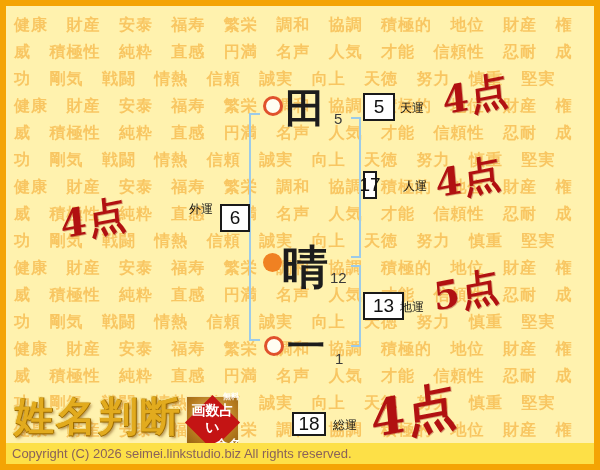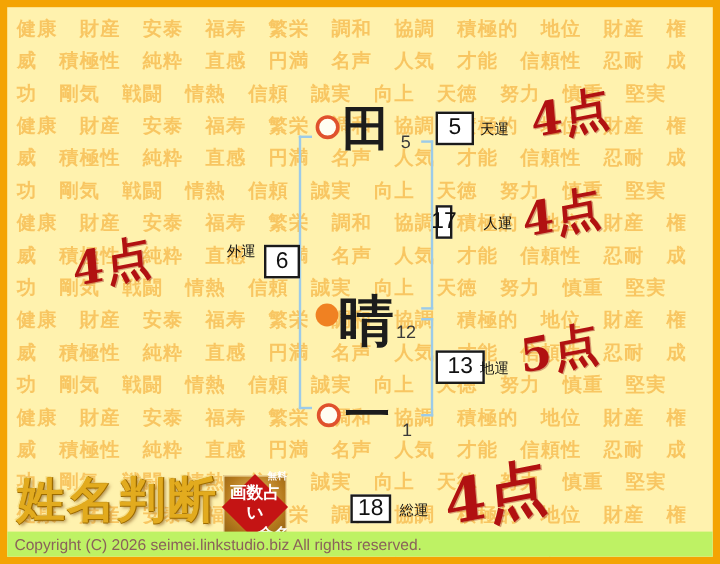--- a/index.html
+++ b/index.html
@@ -99,21 +99,21 @@
     position:absolute;left:0;top:0;width:53px;height:53px;
     display:flex;flex-direction:column;align-items:flex-end;justify-content:center;
     color:#fff;font-weight:bold;line-height:1.25;text-align:center;
   }
   .stamp-text .sl1{font-size:8px;}
   .stamp-text .sl2{font-size:14px;}
   .stamp-text .sl3{font-size:13px;font-style:italic;}
   
   .copyright{
     position:absolute;left:0;right:0;bottom:0;height:21px;
-    background:#bef264;color:#8a625a;font-size:13px;
+    background:#fde047;color:#8a625a;font-size:13px;
     display:flex;align-items:center;padding-left:6px;
   }
 </style>
 </head>
 <body>
 
 <div class="frame">
 
   <div class="watermark" id="watermark">健康 財産 安泰 福寿 繁栄 調和 協調 積極的 地位 財産 権威 積極性 純粋 直感 円満 名声 人気 才能 信頼性 忍耐 成功 剛気 戦闘 情熱 信頼 誠実 向上 天徳 努力 慎重 堅実 健康 財産 安泰 福寿 繁栄 調和 協調 積極的 地位 財産 権威 積極性 純粋 直感 円満 名声 人気 才能 信頼性 忍耐 成功 剛気 戦闘 情熱 信頼 誠実 向上 天徳 努力 慎重 堅実 健康 財産 安泰 福寿 繁栄 調和 協調 積極的 地位 財産 権威 積極性 純粋 直感 円満 名声 人気 才能 信頼性 忍耐 成功 剛気 戦闘 情熱 信頼 誠実 向上 天徳 努力 慎重 堅実 健康 財産 安泰 福寿 繁栄 調和 協調 積極的 地位 財産 権威 積極性 純粋 直感 円満 名声 人気 才能 信頼性 忍耐 成功 剛気 戦闘 情熱 信頼 誠実 向上 天徳 努力 慎重 堅実 健康 財産 安泰 福寿 繁栄 調和 協調 積極的 地位 財産 権威 積極性 純粋 直感 円満 名声 人気 才能 信頼性 忍耐 成功 剛気 戦闘 情熱 信頼 誠実 向上 天徳 努力 慎重 堅実 健康 財産 安泰 福寿 繁栄 調和 協調 積極的 地位 財産 権威 積極性 純粋 直感 円満 名声 人気 才能 信頼性 忍耐 成功 剛気 戦闘 情熱 信頼 誠実 向上 天徳 努力 慎重 堅実 健康 財産 安泰 福寿 繁栄 調和 協調 積極的 地位 財産 権威 積極性 純粋 直感 円満 名声 人気 才能 信頼性 忍耐 成功 剛気 戦闘 情熱 信頼 誠実 向上 天徳 努力 慎重 堅実</div>
 

